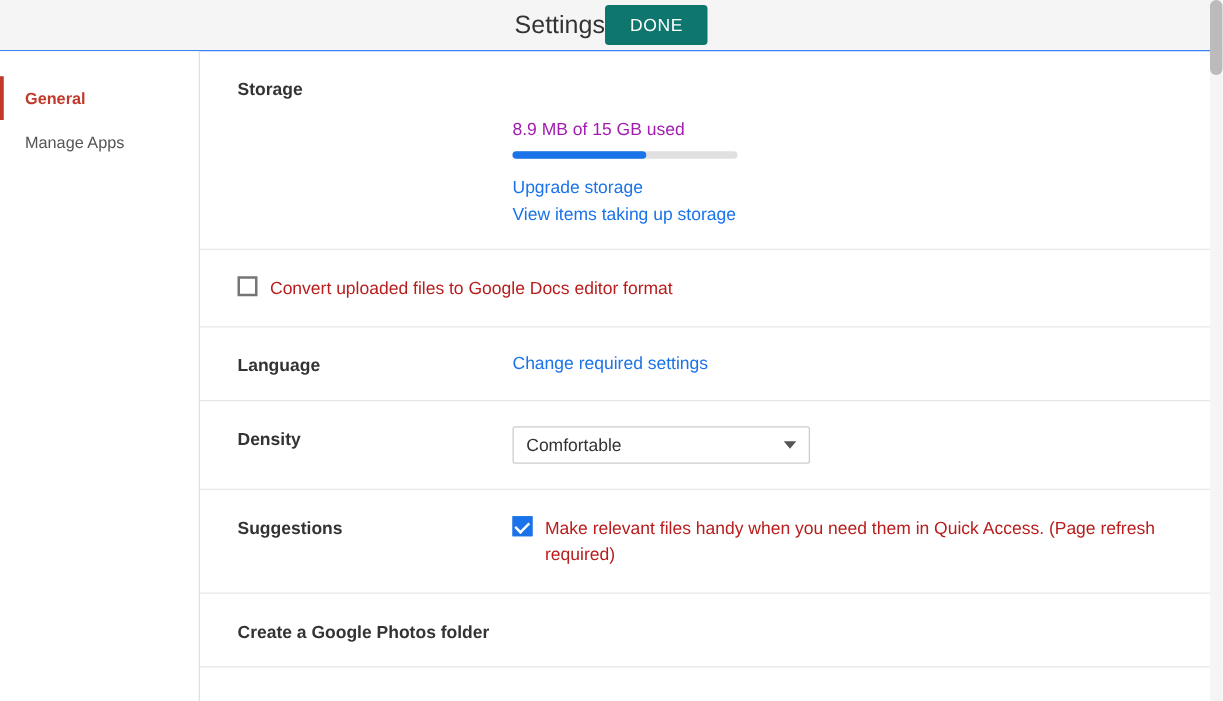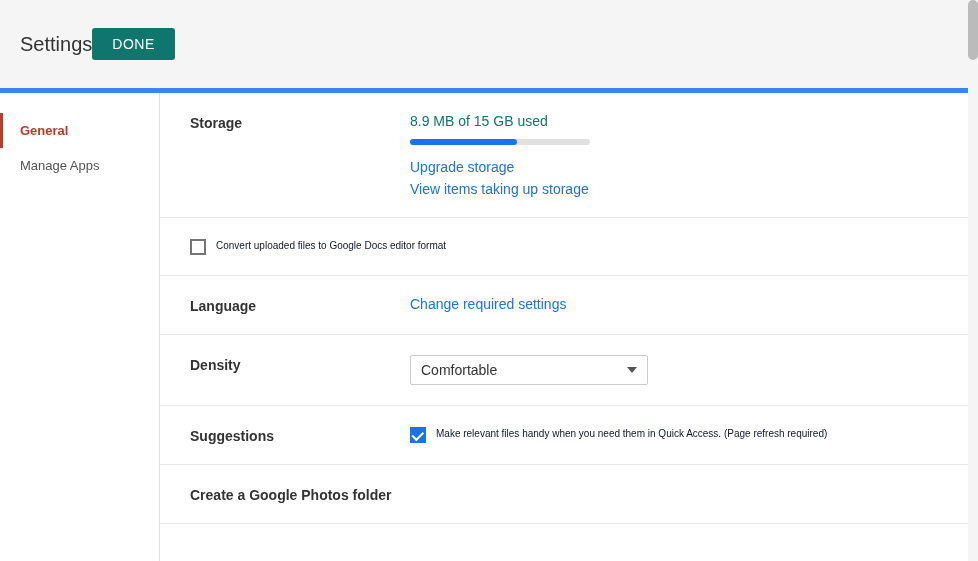--- a/index.html
+++ b/index.html
@@ -13,24 +13,24 @@
       width: 978px;
       min-height: 561px;
       background: #fff;
       display: flex;
       flex-direction: column;
     }
     
     .header {
       display: flex;
       align-items: center;
-      justify-content: flex-start;
-      padding: 28px 20px;
+      justify-content: center;
+      padding: 4px 20px;
       background: #f5f5f5;
-      border-bottom: 5px solid #3b82f6;
+      border-bottom: 1px solid #3b82f6;
     }
     .header-title {
       font-size: 20px;
       font-weight: 400;
       color: #333;
     }
     .done-button {
       background: #0f766e;
       color: #fff;
       border: none;
@@ -106,22 +106,23 @@
     }
     .row-content {
       flex: 1;
       display: flex;
       flex-direction: column;
       gap: 6px;
     }
     
     .storage-text {
       font-size: 14px;
-      color: #0f766e;
+      color: #a21caf;
       margin-bottom: 4px;
+      margin-top: 34px;
     }
     .storage-bar-container {
       width: 180px;
       height: 6px;
       background: #e0e0e0;
       border-radius: 3px;
       margin-bottom: 8px;
     }
     .storage-bar-fill {
       height: 100%;
@@ -159,22 +160,22 @@
     }
     .checkbox.checked::after {
       content: '';
       width: 9px;
       height: 5px;
       border-left: 2px solid #fff;
       border-bottom: 2px solid #fff;
       transform: rotate(-45deg) translateY(-1px);
     }
     .checkbox-label {
-      font-size: 10px;
-      color: #0f172a;
+      font-size: 14px;
+      color: #b91c1c;
       line-height: 1.5;
     }
     
     .density-select {
       display: flex;
       align-items: center;
       border: 1px solid #ccc;
       border-radius: 2px;
       padding: 6px 10px;
       width: 238px;

